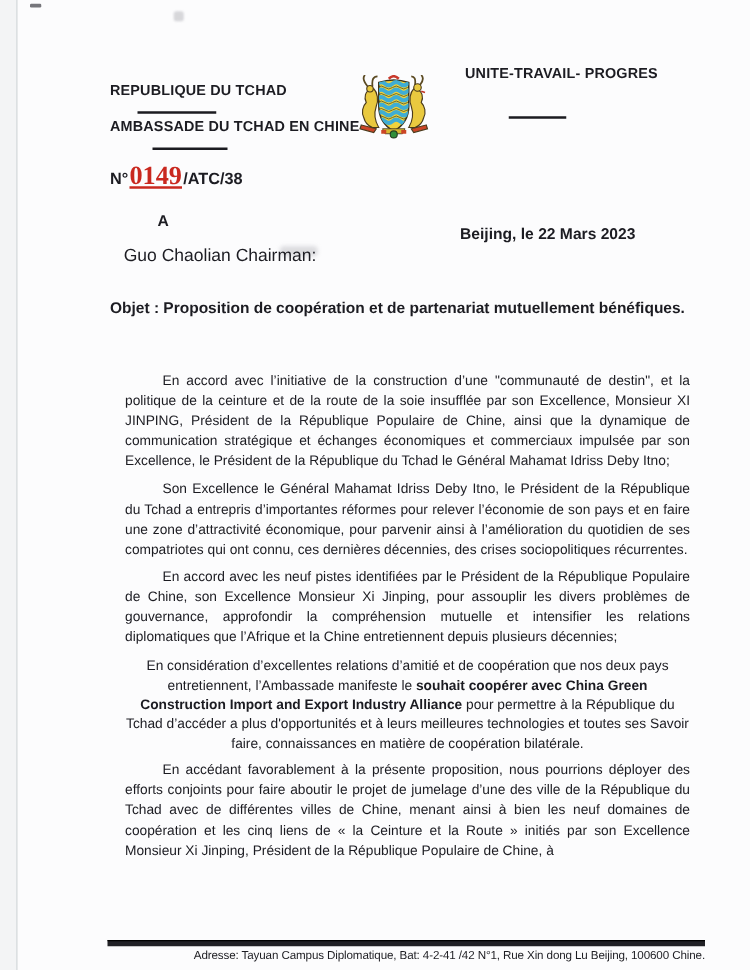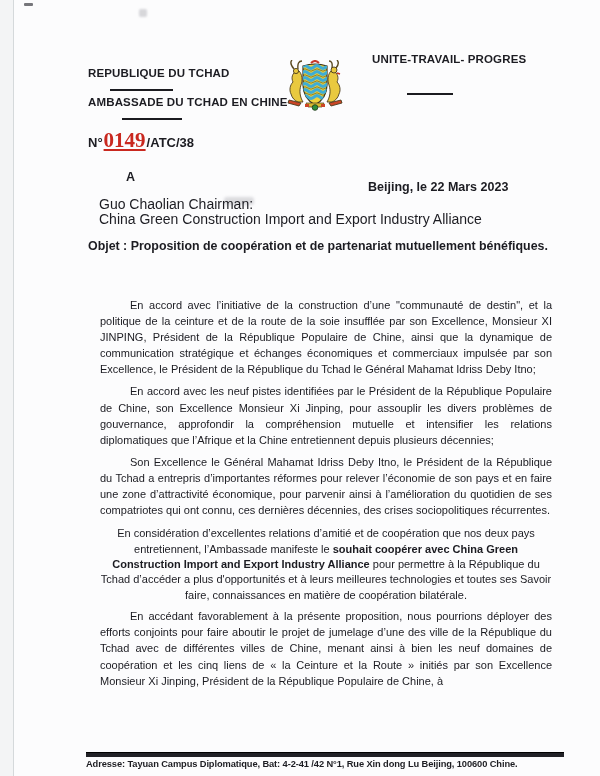--- a/index.html
+++ b/index.html
@@ -40,21 +40,21 @@
 
   .body-text{position:absolute;left:100px;top:297px;width:452px;font-size:11px;line-height:16.1px;color:#1b1b21;}
   .body-text p{margin:0;text-align:justify;text-indent:30px;}
   .body-text p.no-indent{text-indent:0;text-align:center;}
   .body-text p+p{margin-top:6px;}
   .body-text p.gap-lg{margin-top:8px;line-height:15.4px;}
   .body-text p.gap-sm{margin-top:5px;}
   .b{font-weight:700;}
 
   .footer-bar{position:absolute;left:86px;top:752px;width:478px;height:4px;background:#212126;border-top:1px solid #000;}
-  .footer-address{position:absolute;left:86px;top:759px;width:478px;text-align:left;font-size:9.3px;font-weight:700;color:#1d1d22;white-space:nowrap;letter-spacing:-.1px;}
+  .footer-address{position:absolute;left:86px;top:759px;width:478px;text-align:right;font-size:9.3px;font-weight:400;color:#1d1d22;white-space:nowrap;letter-spacing:-.1px;}
 </style>
 </head>
 <body>
 
 <div class="page">
 
   <div class="scan-edge-band"></div>
   <div class="artifact-dash"></div>
   <div class="artifact-faint"></div>
   <div class="artifact-smudge"></div>
@@ -119,29 +119,28 @@
   <div class="ref-row">
     <span class="ref-prefix">N°</span>
     <span class="ref-number">0149</span>
     <span class="ref-suffix">/ATC/38</span>
   </div>
   <div class="date-line">Beijing, le 22 Mars 2023</div>
 
   <div class="salutation">A</div>
   <div class="recipient">
     <div>Guo Chaolian Chairman:</div>
-    <div>China Green Construction Import and Export Industry Alliance</div>
   </div>
 
   <div class="subject"><span class="obj-label">Objet</span><span> : </span><span>Proposition de coopération et de partenariat mutuellement bénéfiques.</span></div>
 
   <div class="body-text">
     <p>En accord avec l’initiative de la construction d’une "communauté de destin", et la politique de la ceinture et de la route de la soie insufflée par son Excellence, Monsieur XI JINPING, Président de la République Populaire de Chine, ainsi que la dynamique de communication stratégique et échanges économiques et commerciaux impulsée par son Excellence, le Président de la République du Tchad le Général Mahamat Idriss Deby Itno;</p>
+    <p>Son Excellence le Général Mahamat Idriss Deby Itno, le Président de la République du Tchad a entrepris d’importantes réformes pour relever l’économie de son pays et en faire une zone d’attractivité économique, pour parvenir ainsi à l’amélioration du quotidien de ses compatriotes qui ont connu, ces dernières décennies, des crises sociopolitiques récurrentes.</p>
     <p>En accord avec les neuf pistes identifiées par le Président de la République Populaire de Chine, son Excellence Monsieur Xi Jinping, pour assouplir les divers problèmes de gouvernance, approfondir la compréhension mutuelle et intensifier les relations diplomatiques que l’Afrique et la Chine entretiennent depuis plusieurs décennies;</p>
-    <p>Son Excellence le Général Mahamat Idriss Deby Itno, le Président de la République du Tchad a entrepris d’importantes réformes pour relever l’économie de son pays et en faire une zone d’attractivité économique, pour parvenir ainsi à l’amélioration du quotidien de ses compatriotes qui ont connu, ces dernières décennies, des crises sociopolitiques récurrentes.</p>
     <p class="no-indent gap-lg"><span>En considération d’excellentes relations d’amitié et de coopération que nos deux pays entretiennent, l’Ambassade manifeste le </span><span class="b">souhait coopérer avec  China Green Construction Import and Export Industry Alliance</span><span> pour permettre à la République du Tchad d’accéder a plus d'opportunités et à leurs meilleures technologies et toutes ses Savoir faire, connaissances en matière de coopération bilatérale.</span></p>
     <p class="gap-sm">En accédant favorablement à la présente proposition, nous pourrions déployer des efforts conjoints pour faire aboutir le projet de jumelage d’une des ville de la République du Tchad avec de différentes villes de Chine, menant ainsi à bien les neuf domaines de coopération et les cinq liens de « la Ceinture et la Route » initiés par son Excellence Monsieur Xi Jinping, Président de la République Populaire de Chine, à</p>
   </div>
 
   <div class="footer-bar"></div>
   <div class="footer-address">Adresse: Tayuan Campus Diplomatique, Bat: 4-2-41 /42 N°1, Rue Xin dong Lu Beijing, 100600 Chine.</div>
 
 </div>
 
 </body></html>

